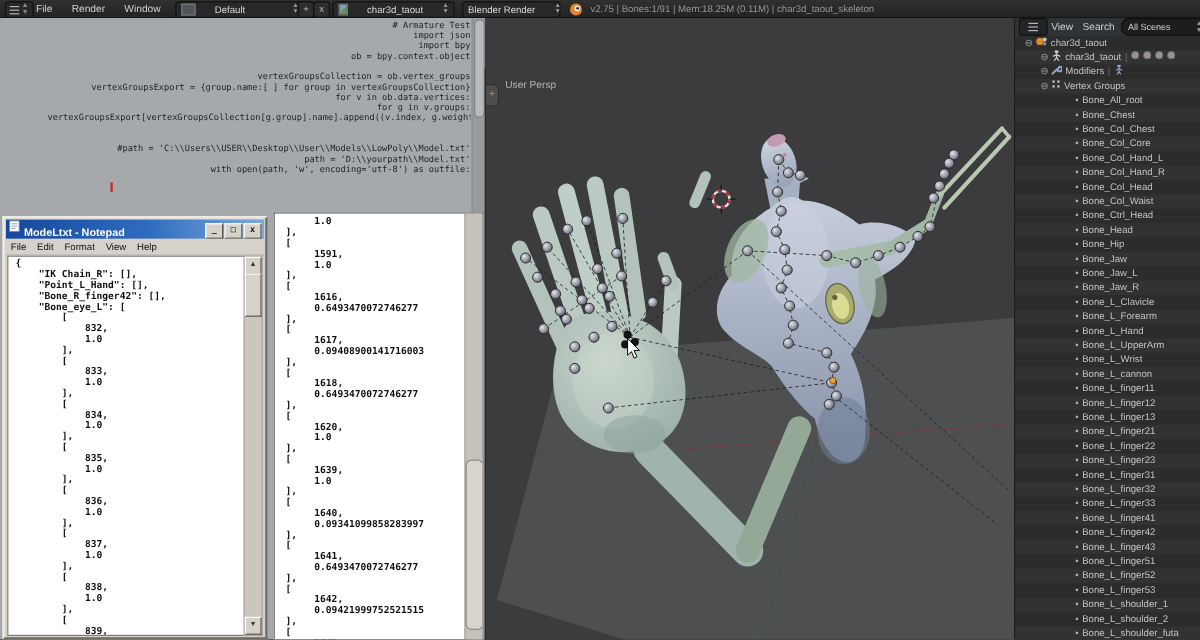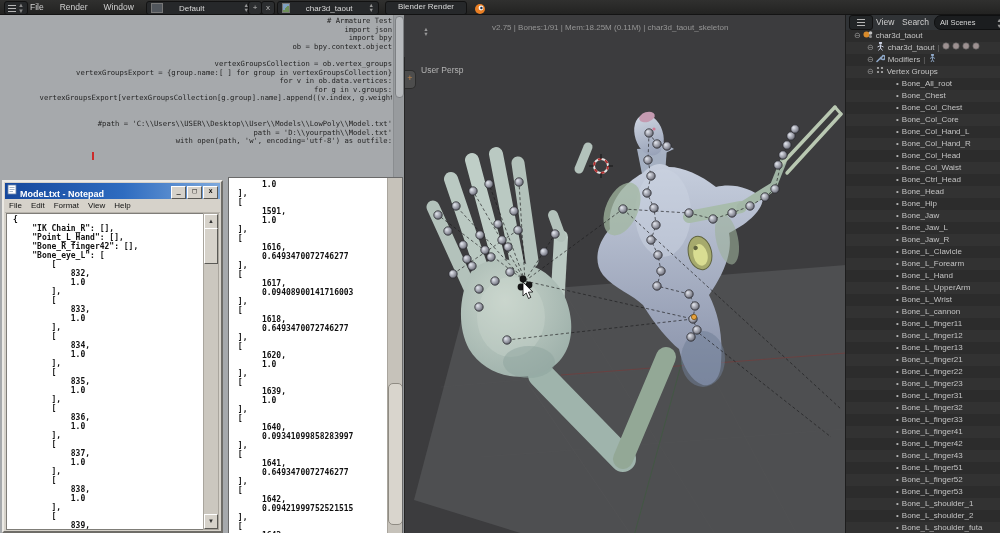--- a/index.html
+++ b/index.html
@@ -18,23 +18,23 @@
   .ed-type-btn .bars i{display:block;height:1px;background:#b5b5b5;}
   .ed-type-btn .updn{font-size:6px;color:#888;line-height:6px;}
   .dd{position:absolute;top:1px;height:12px;background:#26282a;border:1px solid #121212;border-radius:3px;
       display:flex;align-items:center;padding:0 4px;gap:16px;}
   .dd .dd-text{font-size:8px;color:#dadada;white-space:nowrap;}
   .dd .thumb-icon{width:10px;height:8px;background:#51565c;border:1px solid #777;display:inline-block;}
   .dd .thumb-icon.pic{background:linear-gradient(135deg,#7fa0c0 50%,#6d8f59 50%);}
   .dd .dd-arrows{font-size:5.5px;color:#999;line-height:5px;letter-spacing:0;}
   .mini-btn{position:absolute;top:1px;width:12px;height:12px;background:#2c2e30;border:1px solid #121212;
     border-radius:3px;color:#bbb;font-size:8px;line-height:11px;text-align:center;}
-  #engine-dd{left:385px;width:72px;justify-content:space-between;flex-direction:column;}
+  #engine-dd{left:385px;width:72px;justify-content:space-between;}
   #blender-logo{position:absolute;left:474px;top:1px;}
-  #stats-text{position:absolute;left:492px;top:3px;font-size:8px;color:#969696;white-space:nowrap;margin-top:20px;}
+  #stats-text{position:absolute;left:492px;top:3px;font-size:8px;color:#969696;white-space:nowrap;}
 
   
   #texteditor{position:absolute;left:0;top:14px;width:404px;height:519px;background:#a6a9ac;z-index:1;}
   #code{position:absolute;left:5px;top:3px;right:12px;font-family:"DejaVu Sans Mono",monospace;
         font-size:7.2px;color:#1f1f1f;text-align:right;}
   .code-line{height:8.6px;line-height:8.6px;white-space:pre;overflow:hidden;}
   #text-cursor{position:absolute;left:92px;top:138px;width:1.5px;height:8px;background:#cc2b2b;}
   #ed-scrollbar{position:absolute;right:0;top:0;width:10px;height:519px;background:#989b9e;border-left:1px solid #8a8d90;}
   #ed-scrollbar .thumb{position:absolute;left:1px;top:2px;width:7px;height:80px;background:#b7babd;
     border:1px solid #7e8184;border-radius:4px;}

